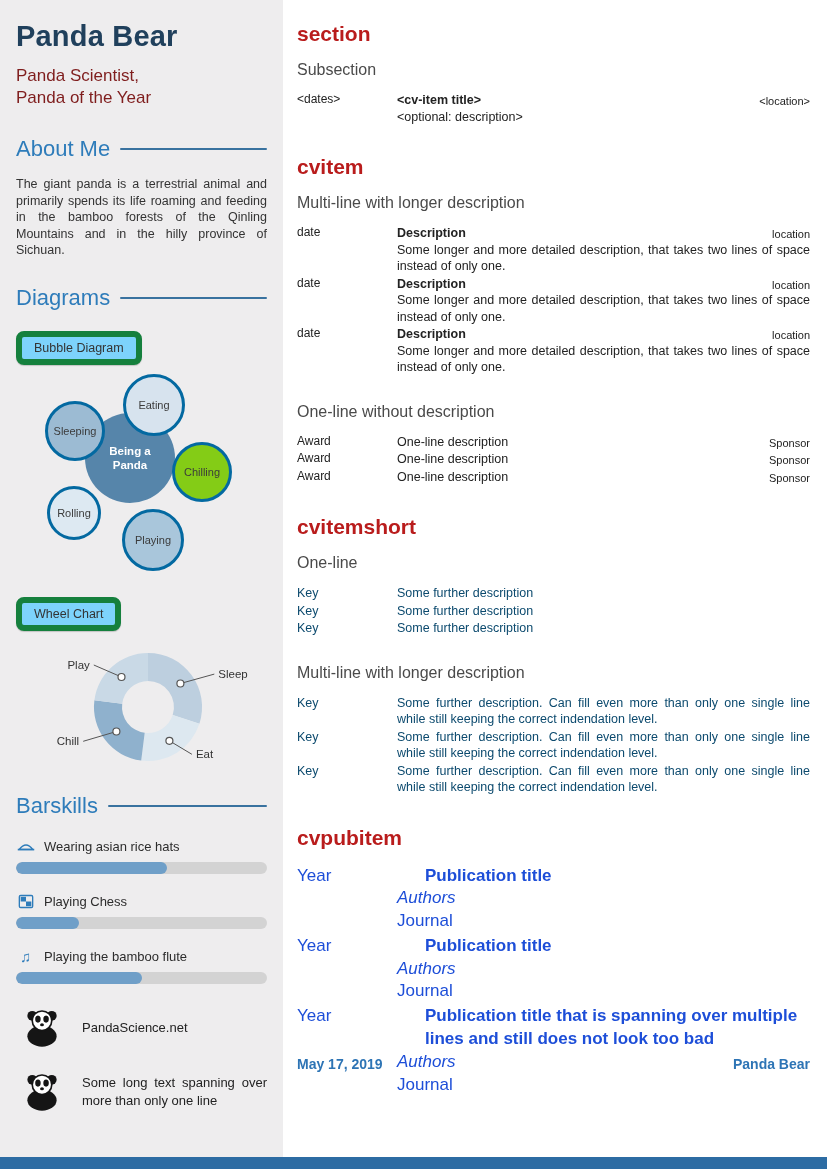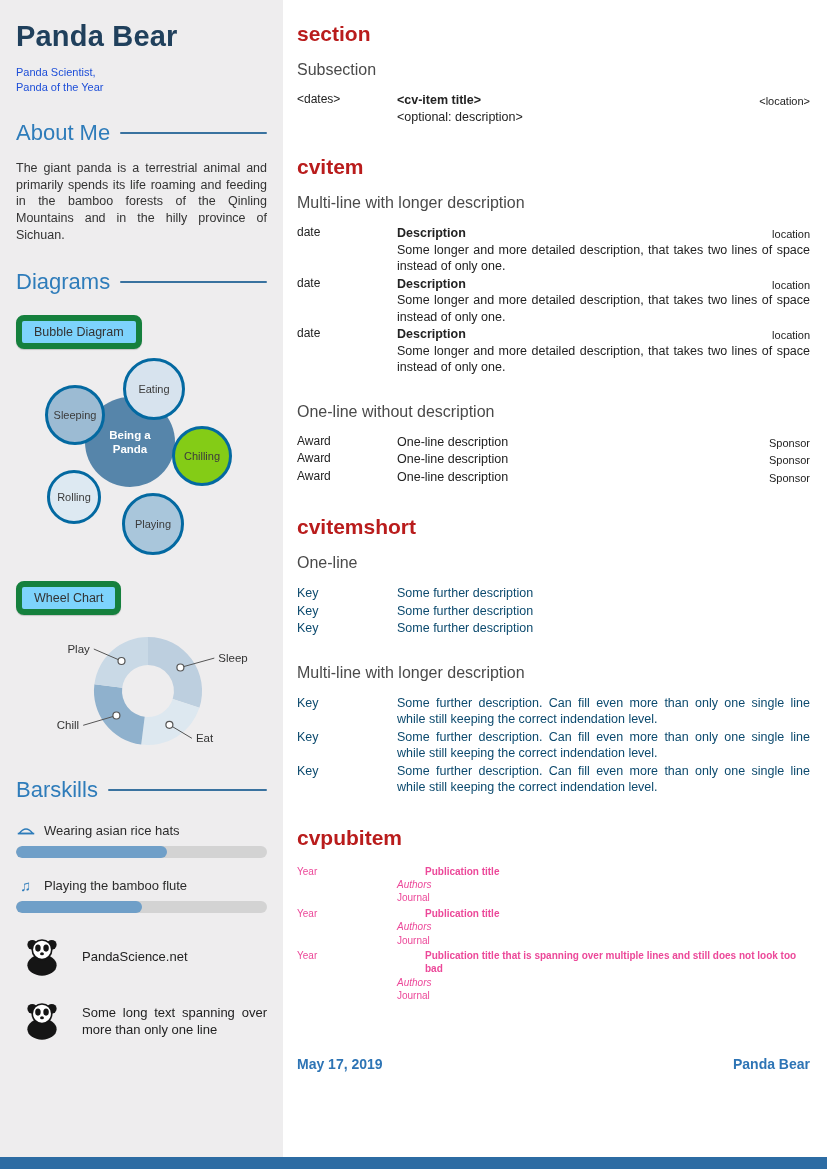--- a/index.html
+++ b/index.html
@@ -3,21 +3,21 @@
 <meta charset="utf-8">
 <style>
   html,body{margin:0;padding:0;}
   body{width:827px;height:1169px;position:relative;background:#ffffff;
        font-family:"Liberation Sans",sans-serif;overflow:hidden;color:#3a3a3a;}
 
   
   .sidebar{position:absolute;left:0;top:0;width:283px;height:1169px;background:#eeedee;
            padding:20px 16px 0 16px;box-sizing:border-box;}
   .name{font-size:29px;font-weight:600;color:#20405c;letter-spacing:.2px;}
-  .tagline{margin-top:12px;font-size:11px;line-height:1.32;color:#1d4ed8;}
+  .tagline{margin-top:12px;font-size:17px;line-height:1.32;color:#7f1d1d;}
   .side-heading{display:flex;align-items:center;gap:10px;margin-top:26px;font-size:22px;color:#2e7cba;}
   .side-heading .rule{flex:1;height:2px;background:#39729f;border-radius:1px;}
   .about-text{margin-top:14px;font-size:12.5px;line-height:1.33;text-align:justify;color:#333;}
   .chip{display:inline-block;margin-top:20px;padding:4px 12px;border:6px solid #15803d;border-radius:8px;
         background:#7dd3fc;font-size:12.5px;color:#333;box-shadow:0 1px 1px rgba(0,0,0,.18);}
   .bubble-wrap{position:relative;width:251px;height:204px;margin-top:8px;}
   .bubble{position:absolute;border-radius:50%;display:flex;align-items:center;justify-content:center;
           text-align:center;font-size:11px;color:#3b3b3b;box-sizing:border-box;}
   .bubble.sat{border:3px solid #0369a1;z-index:2;}
   .bubble-center{background:#5685aa;color:#ffffff;font-weight:bold;font-size:11.5px;line-height:1.25;
@@ -47,22 +47,22 @@
   .cvrow{display:grid;grid-template-columns:100px 1fr 110px;font-size:12.5px;line-height:1.32;
          color:#222;margin-bottom:1px;}
   .cvrow .c-date{font-size:12px;}
   .cvrow .c-title{font-weight:bold;}
   .cvrow .c-text{font-weight:normal;}
   .cvrow .c-loc{text-align:right;font-size:11px;padding-top:2px;color:#222;}
   .cvrow .c-desc{grid-column:2/4;text-align:justify;}
   .shortrow{display:grid;grid-template-columns:100px 1fr;font-size:12.5px;line-height:1.32;
             margin-bottom:1px;color:#0c4a6e;}
   .shortrow .c-text{text-align:justify;}
-  .pubrow{display:grid;grid-template-columns:100px 1fr;font-size:10px;line-height:1.34;
-          margin-bottom:2px;color:#ec4899;}
+  .pubrow{display:grid;grid-template-columns:100px 1fr;font-size:17px;line-height:1.34;
+          margin-bottom:2px;color:#1d4ed8;}
   .pub-title{font-weight:bold;padding-left:28px;}
   .pub-authors{font-style:italic;}
   .footer{position:absolute;left:297px;right:17px;top:1056px;display:flex;justify-content:space-between;
           font-size:14px;font-weight:bold;color:#2d74b5;}
   .bottombar{position:absolute;left:0;top:1157px;width:827px;height:12px;background:#2d6ca3;}
 </style>
 </head>
 <body>
 
 <div class="sidebar">
@@ -128,20 +128,35 @@
             <path d="M1 13 H23" stroke="#2e7cba" stroke-width="2"></path>
           </svg>
       </span>
       <span>Wearing asian rice hats</span>
     </div>
     <div class="skill-track">
       <div class="skill-fill" style="width: 60%;"></div>
     </div>
   </div>
 
+  <div class="skill">
+    <div class="skill-head">
+      <span class="skill-icon">
+        <svg width="16" height="15" viewBox="0 0 24 22">
+            <rect x="2" y="2" width="20" height="18" rx="2" fill="none" stroke="#2e7cba" stroke-width="2"></rect>
+            <rect x="4" y="4" width="8" height="7" fill="#2e7cba"></rect>
+            <rect x="12" y="11" width="8" height="7" fill="#2e7cba"></rect>
+          </svg>
+      </span>
+      <span>Playing Chess</span>
+    </div>
+    <div class="skill-track">
+      <div class="skill-fill" style="width: 25%;"></div>
+    </div>
+  </div>
 
   <div class="skill">
     <div class="skill-head">
       <span class="skill-icon">♫</span>
       <span>Playing the bamboo flute</span>
     </div>
     <div class="skill-track">
       <div class="skill-fill" style="width: 50%;"></div>
     </div>
   </div>

